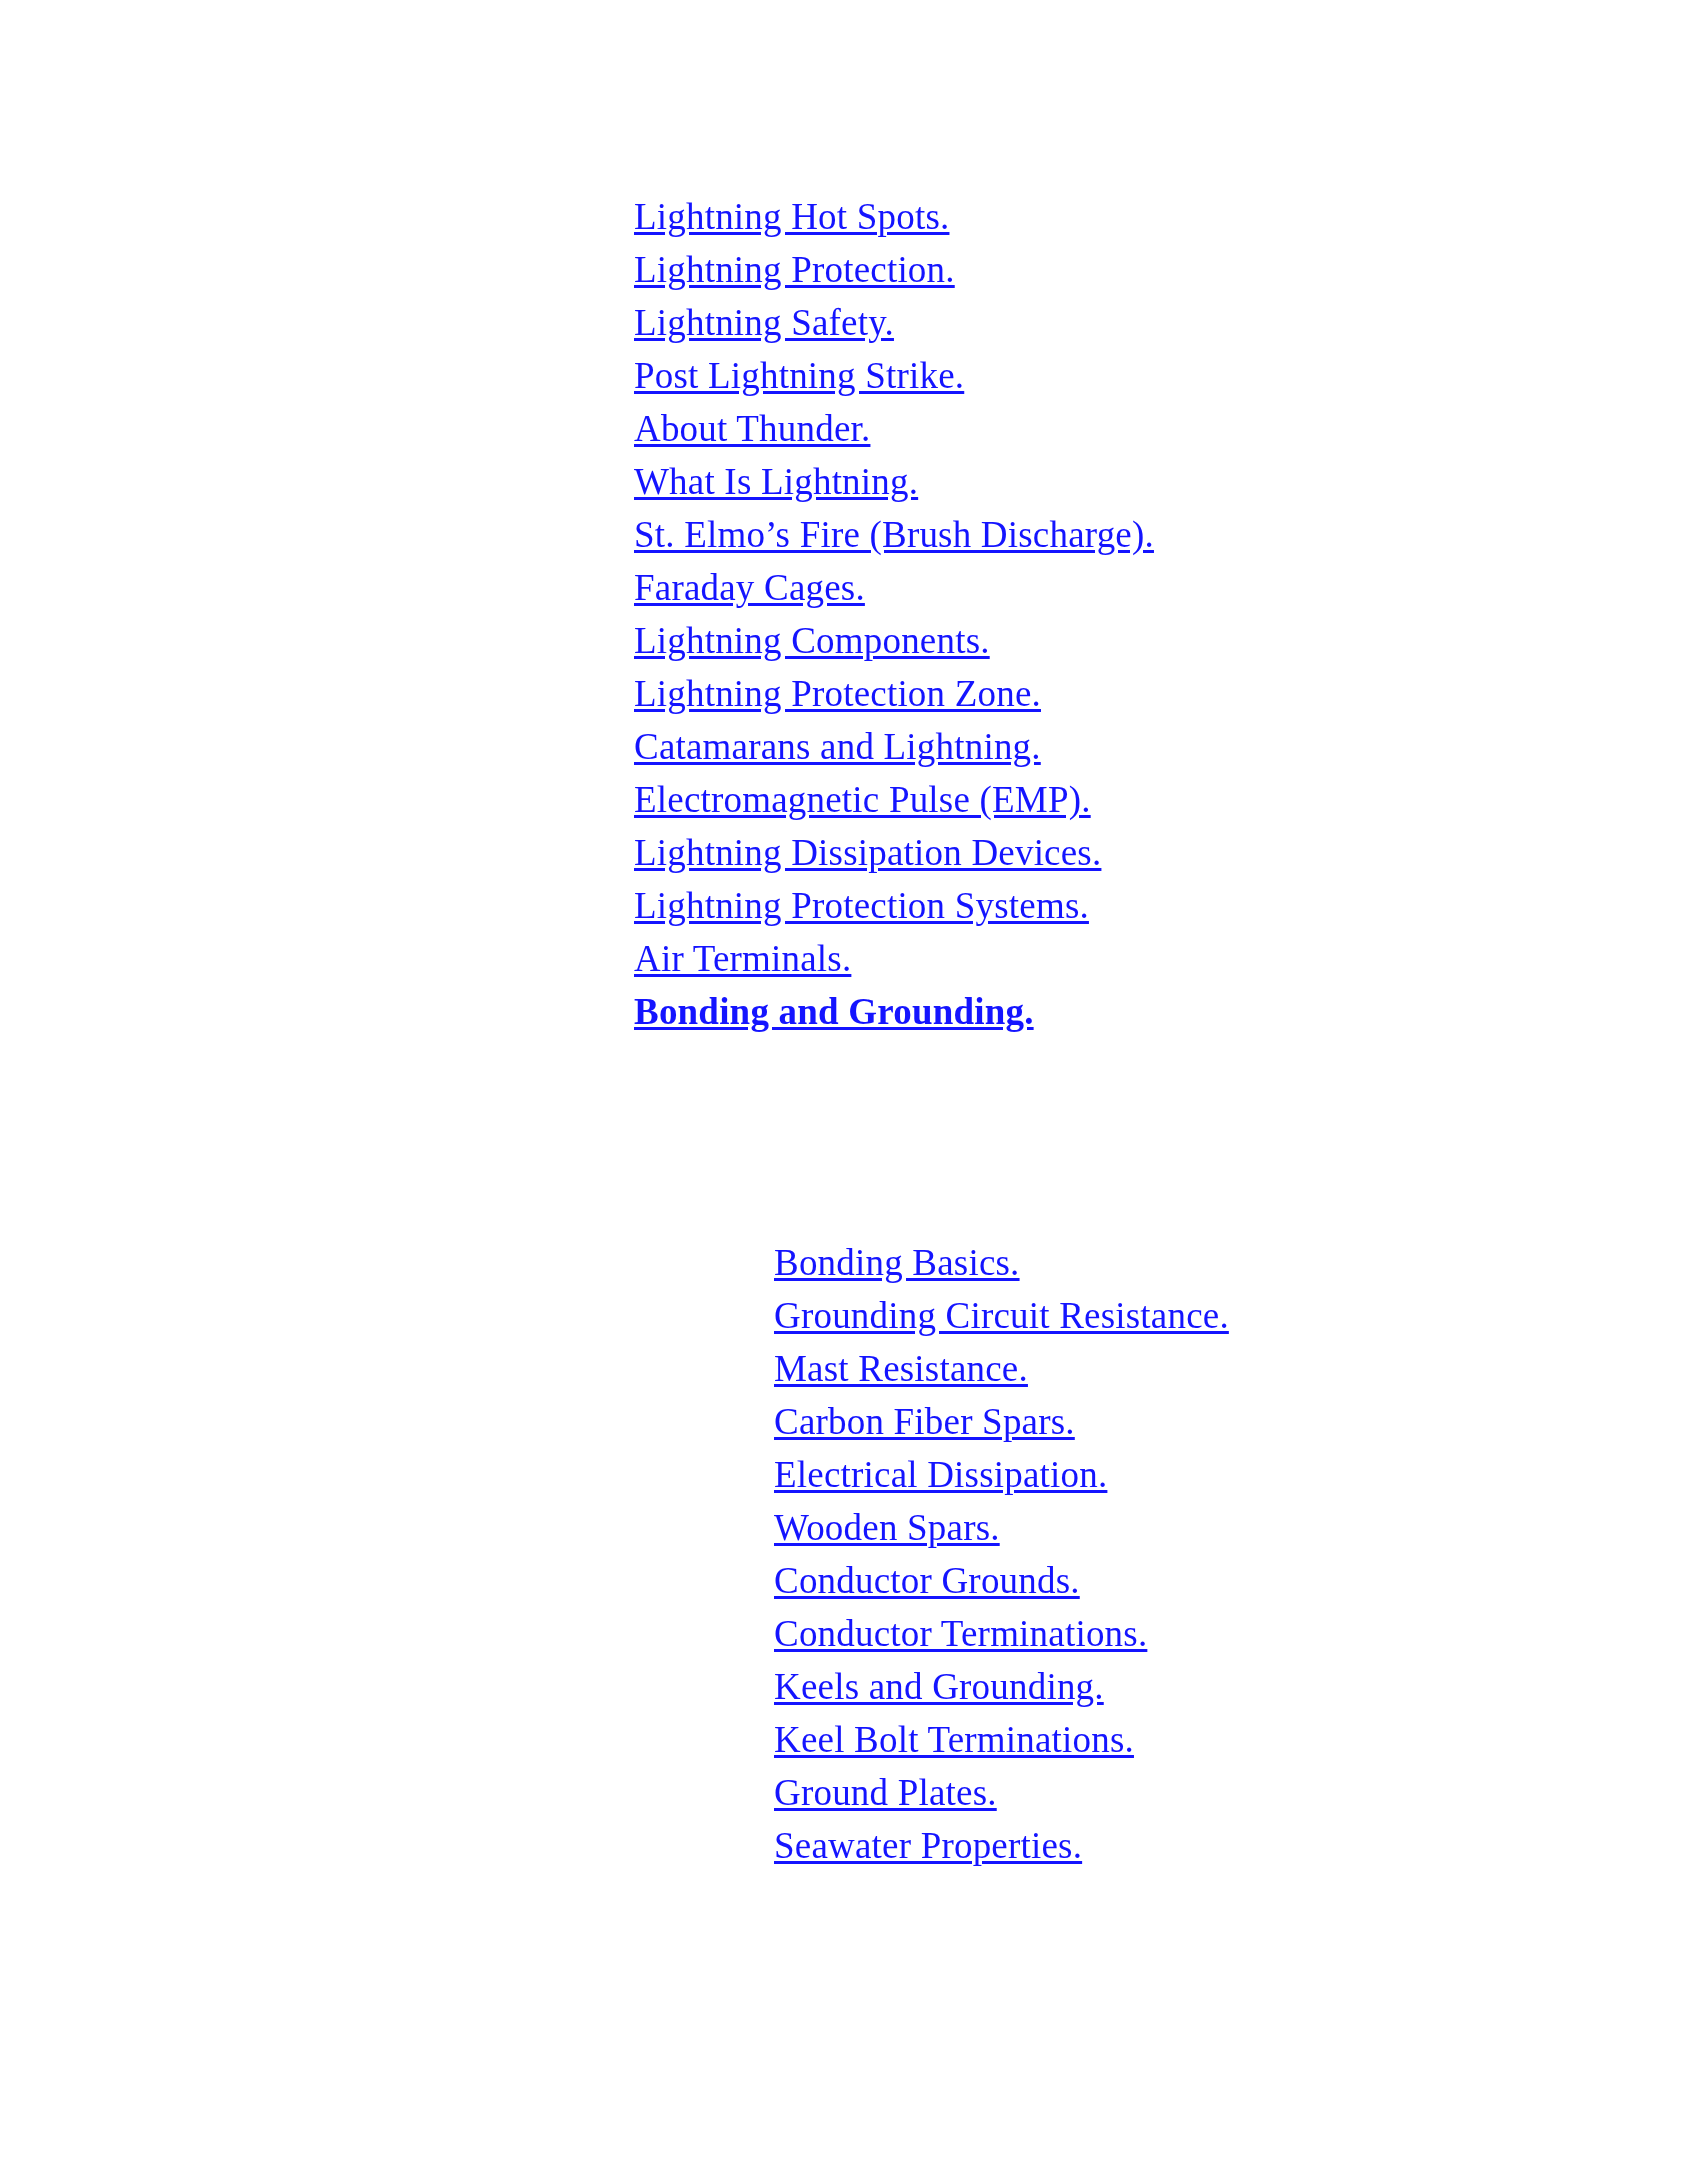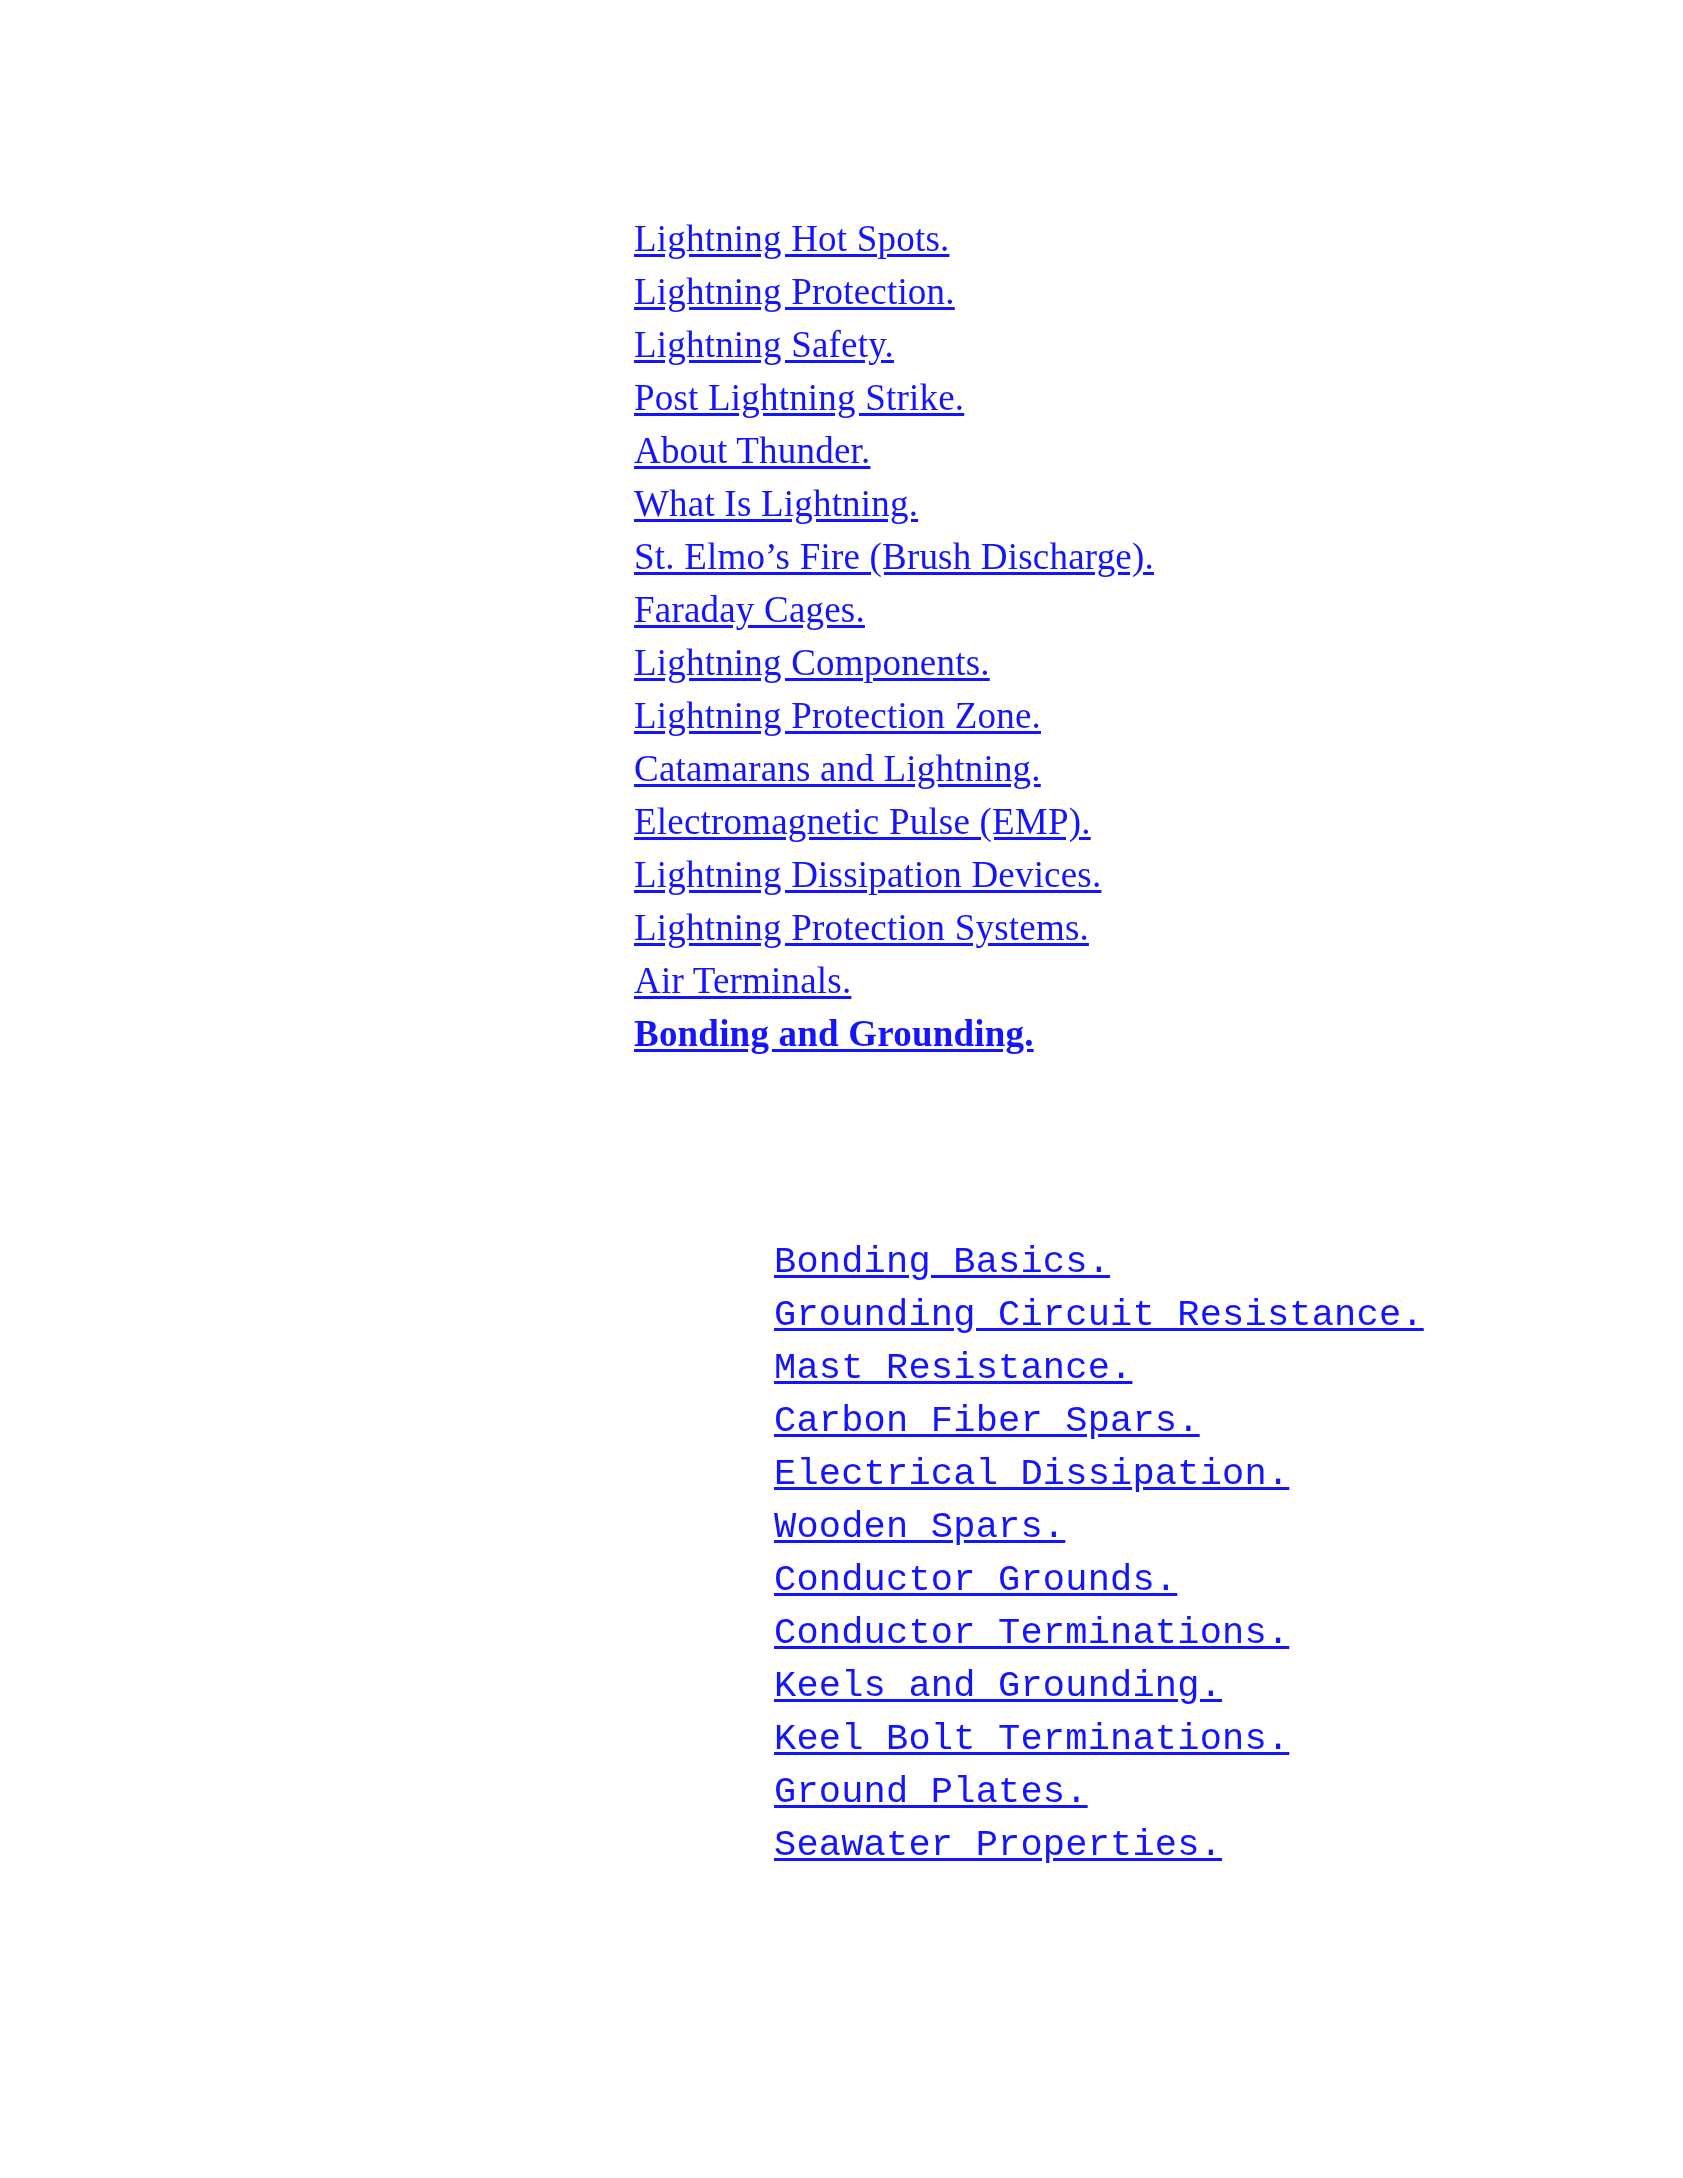--- a/index.html
+++ b/index.html
@@ -19,21 +19,21 @@
     position: absolute;
     left: 0;
     top: 0;
     width: 1683px;
     height: 2178px;
     background: #ffffff;
   }
   .toc {
     position: absolute;
     left: 634px;
-    top: 212px;
+    top: 190px;
     width: 891px;
   }
   .toc-entry {
     display: block;
     font-size: 37px;
     line-height: 53px;
     letter-spacing: 0.2px;
     white-space: nowrap;
   }
   .toc-entry .link {
@@ -43,21 +43,20 @@
     cursor: pointer;
   }
   .toc-entry.bold .link {
     font-weight: bold;
   }
   .sub-list {
     position: absolute;
     left: 774px;
     top: 1236px;
     width: 752px;
-    font-family: Liberation Mono, monospace;
   }
   .sub-list .toc-entry {
     font-size: 37px;
     line-height: 53px;
   }
 </style>
 </head>
 <body>
 
 <div class="page">

